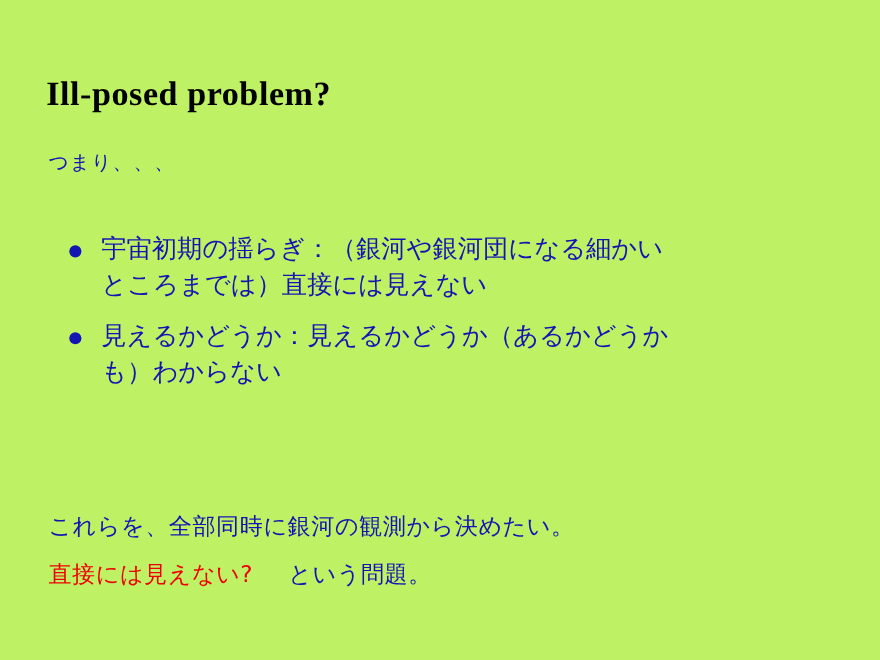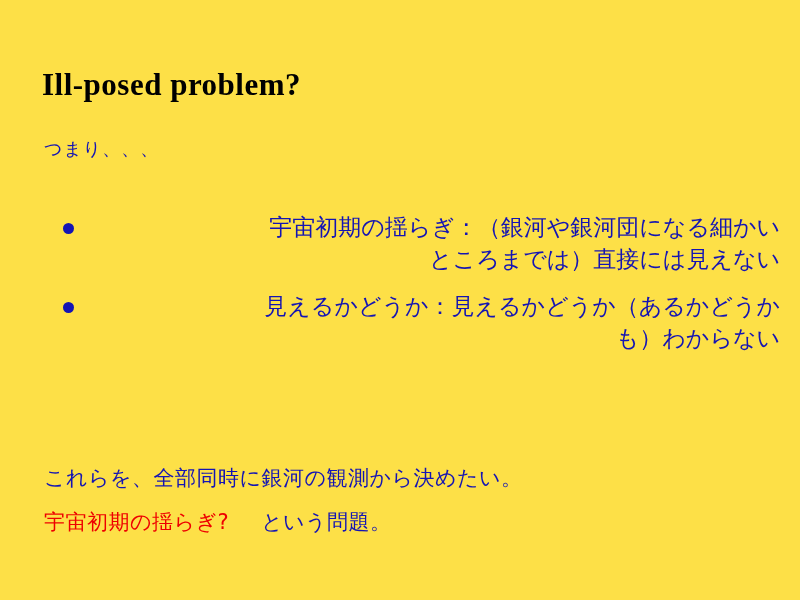--- a/index.html
+++ b/index.html
@@ -15,21 +15,21 @@
     overflow: hidden;
     position: relative;
   }
 
   #slide {
     position: absolute;
     left: 0;
     top: 0;
     width: 800px;
     height: 600px;
-    background: #fde047;
+    background: #bef264;
   }
 
   
   #slide-title {
     position: absolute;
     left: 42px;
     top: 68px;
     font-family: "Liberation Serif", "DejaVu Serif", serif;
     font-weight: bold;
     font-size: 31px;
@@ -69,21 +69,20 @@
     position: absolute;
     left: 60px;
     top: 212px;
     width: 720px;
   }
 
   .bullet-item {
     position: relative;
     padding-left: 32px;
     margin-bottom: 16px;
-    text-align: right;
   }
 
   .bullet-marker {
     position: absolute;
     left: 3px;
     top: 11px;
     width: 11px;
     height: 11px;
     border-radius: 50%;
     background: #1414b4;
@@ -156,18 +155,18 @@
           <span class="line">見えるかどうか：見えるかどうか（あるかどうか</span>
           <span class="line">も）わからない</span>
         </span>
       </div>
 
     </div>
 
     <div id="closing-block">
       <div class="closing-line">これらを、全部同時に銀河の観測から決めたい。</div>
       <div class="closing-line">
-        <span class="emph-red">宇宙初期の揺らぎ?</span><span class="emph-blue">という問題。</span>
+        <span class="emph-red">直接には見えない?</span><span class="emph-blue">という問題。</span>
       </div>
     </div>
 
   </div>
 </div>
 
 </body></html>

